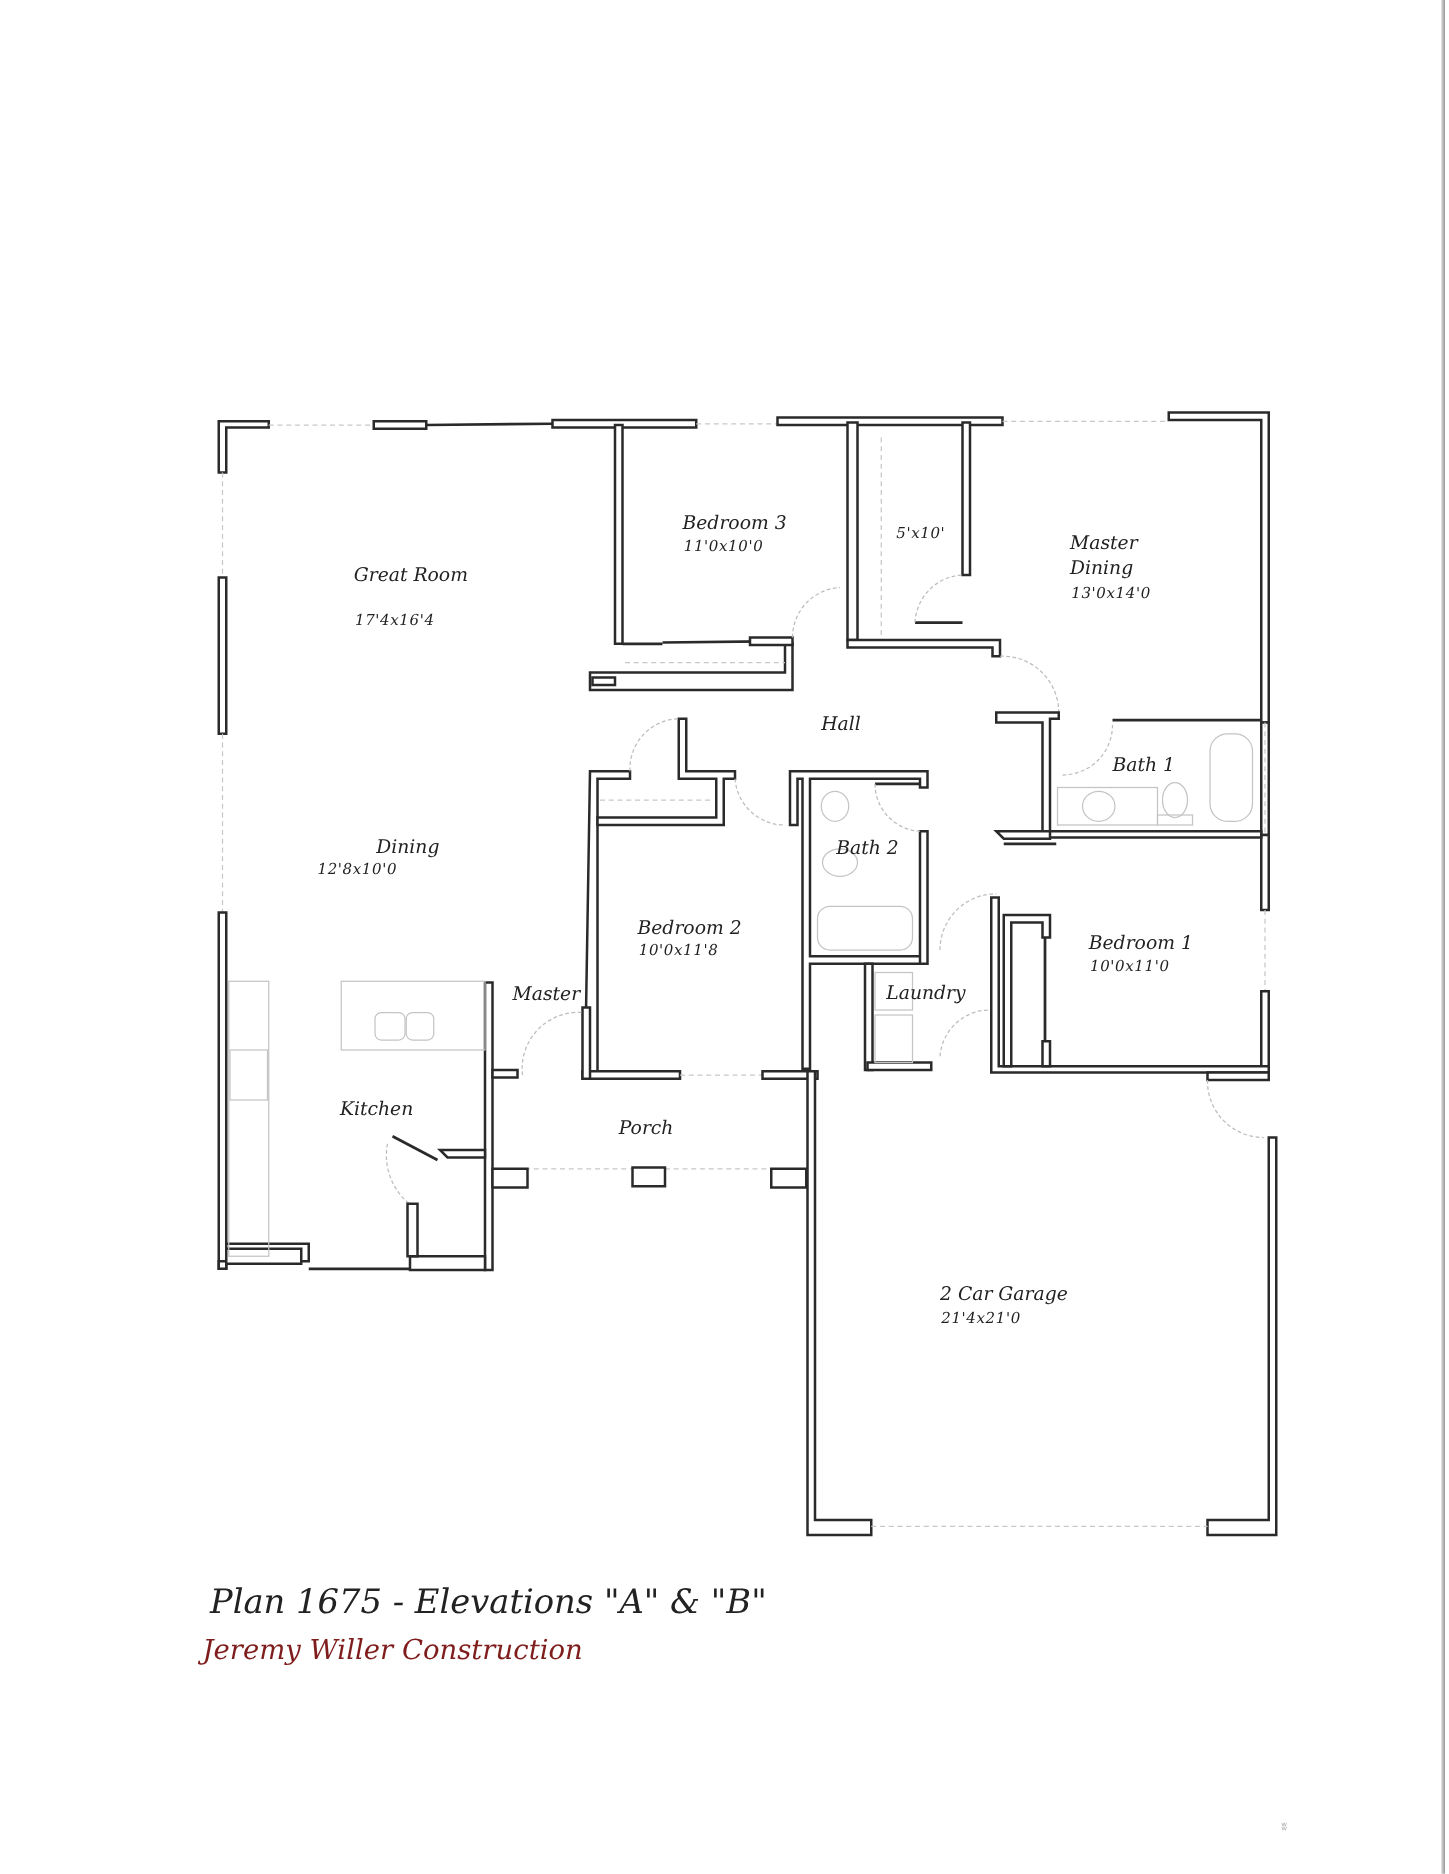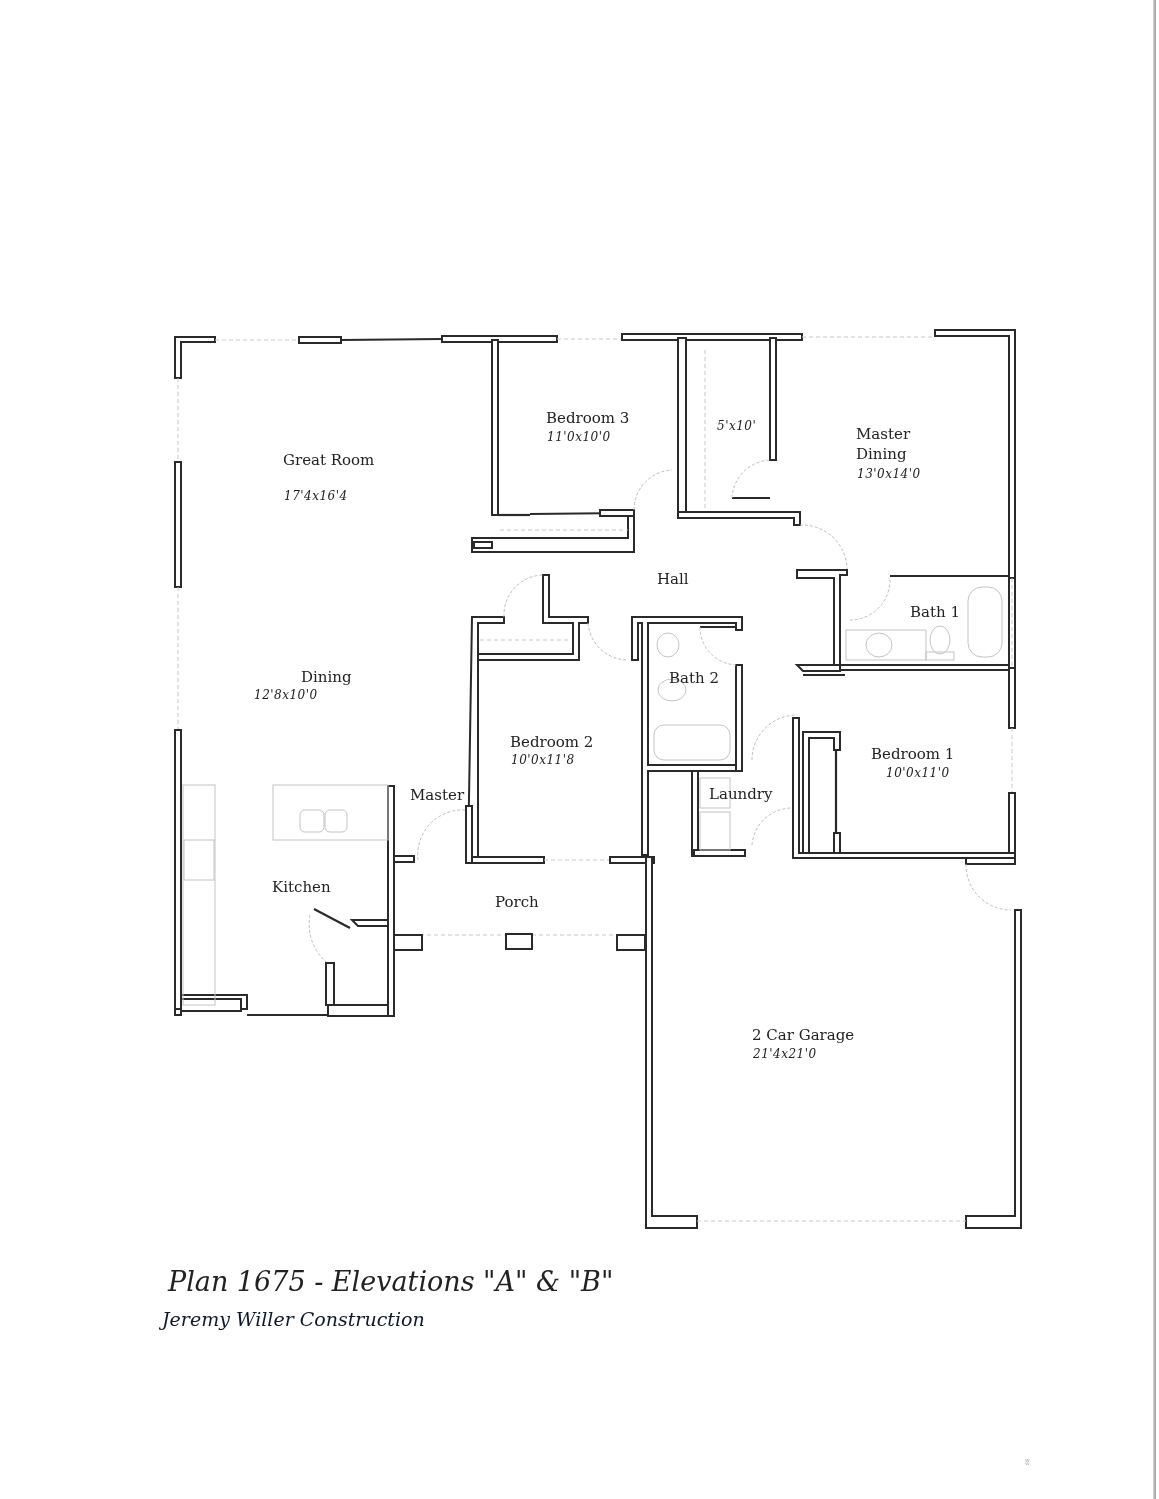--- a/index.html
+++ b/index.html
@@ -4,24 +4,24 @@
   <style>
     html, body { margin:0; padding:0; background:#ffffff; }
     body { width:1159px; height:1499px; position:relative; overflow:hidden; font-family:"DejaVu Serif", serif; }
     .page-edge { position:absolute; right:3px; top:0; width:3px; height:1499px; background:linear-gradient(90deg,#d8d8d8,#9a9a9a); }
     svg.plan { position:absolute; left:0; top:0; }
     .wall { fill:none; stroke:#2a2a2a; stroke-width:2.2; }
     .wallfill { fill:#fff; stroke:#2a2a2a; stroke-width:2; }
     .dash { fill:none; stroke:#c8c8c8; stroke-width:1; stroke-dasharray:4 3; }
     .swing { fill:none; stroke:#bdbdbd; stroke-width:1; stroke-dasharray:3 2; }
     .fixture { fill:none; stroke:#c4c4c4; stroke-width:1; }
-    .lbl { position:absolute; font-family:"DejaVu Serif", serif; color:#222; font-size:15px; line-height:17px; white-space:nowrap; }
+    .lbl { position:absolute; font-family:"DejaVu Serif", serif; font-style:italic; color:#222; font-size:15px; line-height:17px; white-space:nowrap; }
     .dim { position:absolute; font-family:"DejaVu Serif", serif; font-style:italic; color:#222; font-size:12px; line-height:14px; white-space:nowrap; letter-spacing:0.5px; }
     .title { position:absolute; left:168px; top:1266px; font-family:"DejaVu Serif", serif; font-style:italic; font-size:27px; color:#222; white-space:nowrap; }
-    .subtitle { position:absolute; left:162px; top:1308px; font-family:"DejaVu Serif", serif; font-style:italic; font-size:19px; color:#0f172a; white-space:nowrap; }
+    .subtitle { position:absolute; left:162px; top:1308px; font-family:"DejaVu Serif", serif; font-style:italic; font-size:22px; color:#7f1d1d; white-space:nowrap; }
     .scanmark { position:absolute; font-size:9px; color:#aaa; font-family:"DejaVu Sans", sans-serif; }
   </style>
 </head>
 <body>
 
 <div class="page-edge"></div>
 
 <svg class="plan" width="1159" height="1499" viewBox="0 0 1159 1499">
 
   <g>
@@ -158,32 +158,32 @@
 <div class="dim" style="left:547px;top:430px;">11'0x10'0</div>
 
 <div class="dim" style="left:717px;top:419px;">5'x10'</div>
 
 <div class="lbl" style="left:856px;top:426px;">Master</div>
 <div class="lbl" style="left:856px;top:446px;">Dining</div>
 <div class="dim" style="left:857px;top:467px;">13'0x14'0</div>
 
 <div class="lbl" style="left:657px;top:571px;">Hall</div>
 
-<div class="lbl" style="left:890px;top:604px;margin-left:20px;">Bath 1</div>
+<div class="lbl" style="left:890px;top:604px;">Bath 1</div>
 
 <div class="lbl" style="left:253px;top:669px;margin-left:48px;">Dining</div>
 <div class="dim" style="left:254px;top:688px;">12'8x10'0</div>
 
 <div class="lbl" style="left:510px;top:734px;">Bedroom 2</div>
 <div class="dim" style="left:511px;top:753px;">10'0x11'8</div>
 
 <div class="lbl" style="left:669px;top:670px;">Bath 2</div>
 
 <div class="lbl" style="left:871px;top:746px;">Bedroom 1</div>
-<div class="dim" style="left:872px;top:766px;margin-left:14px;">10'0x11'0</div>
+<div class="dim" style="left:872px;top:766px;">10'0x11'0</div>
 
 <div class="lbl" style="left:410px;top:787px;">Master</div>
 
 <div class="lbl" style="left:709px;top:786px;">Laundry</div>
 
 <div class="lbl" style="left:248px;top:879px;margin-left:24px;">Kitchen</div>
 
 <div class="lbl" style="left:495px;top:894px;">Porch</div>
 
 <div class="lbl" style="left:752px;top:1027px;">2 Car Garage</div>

